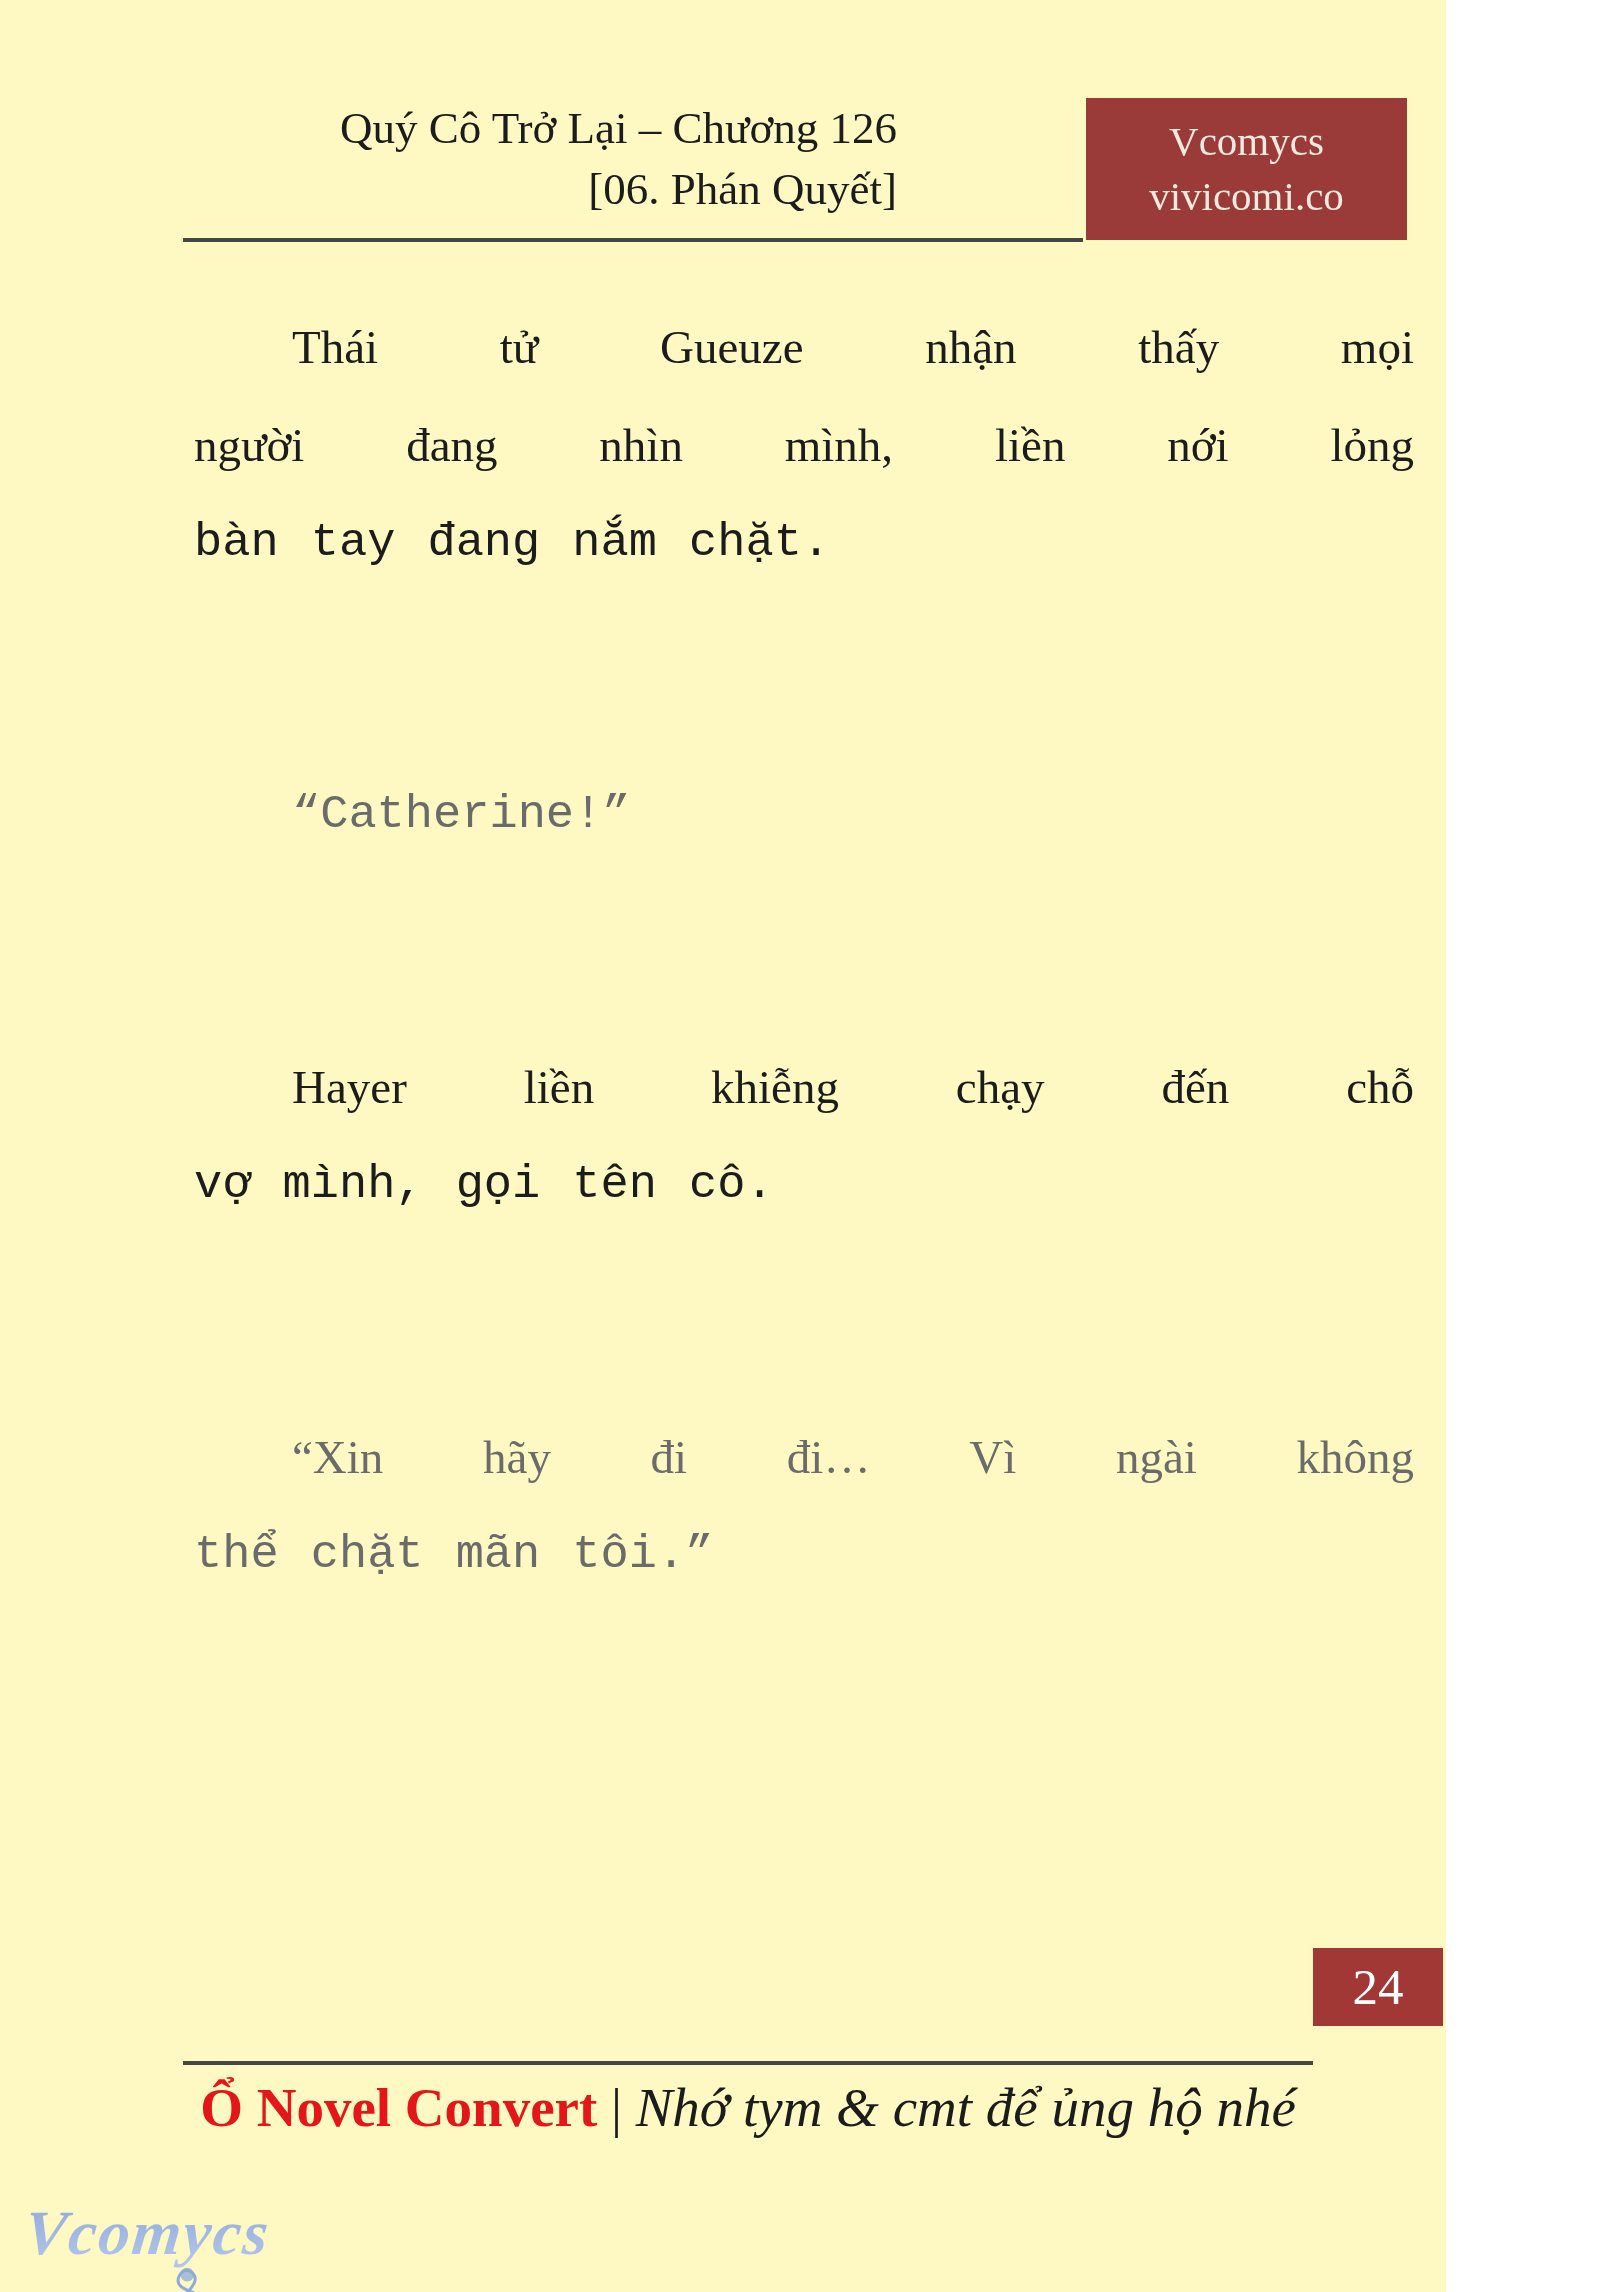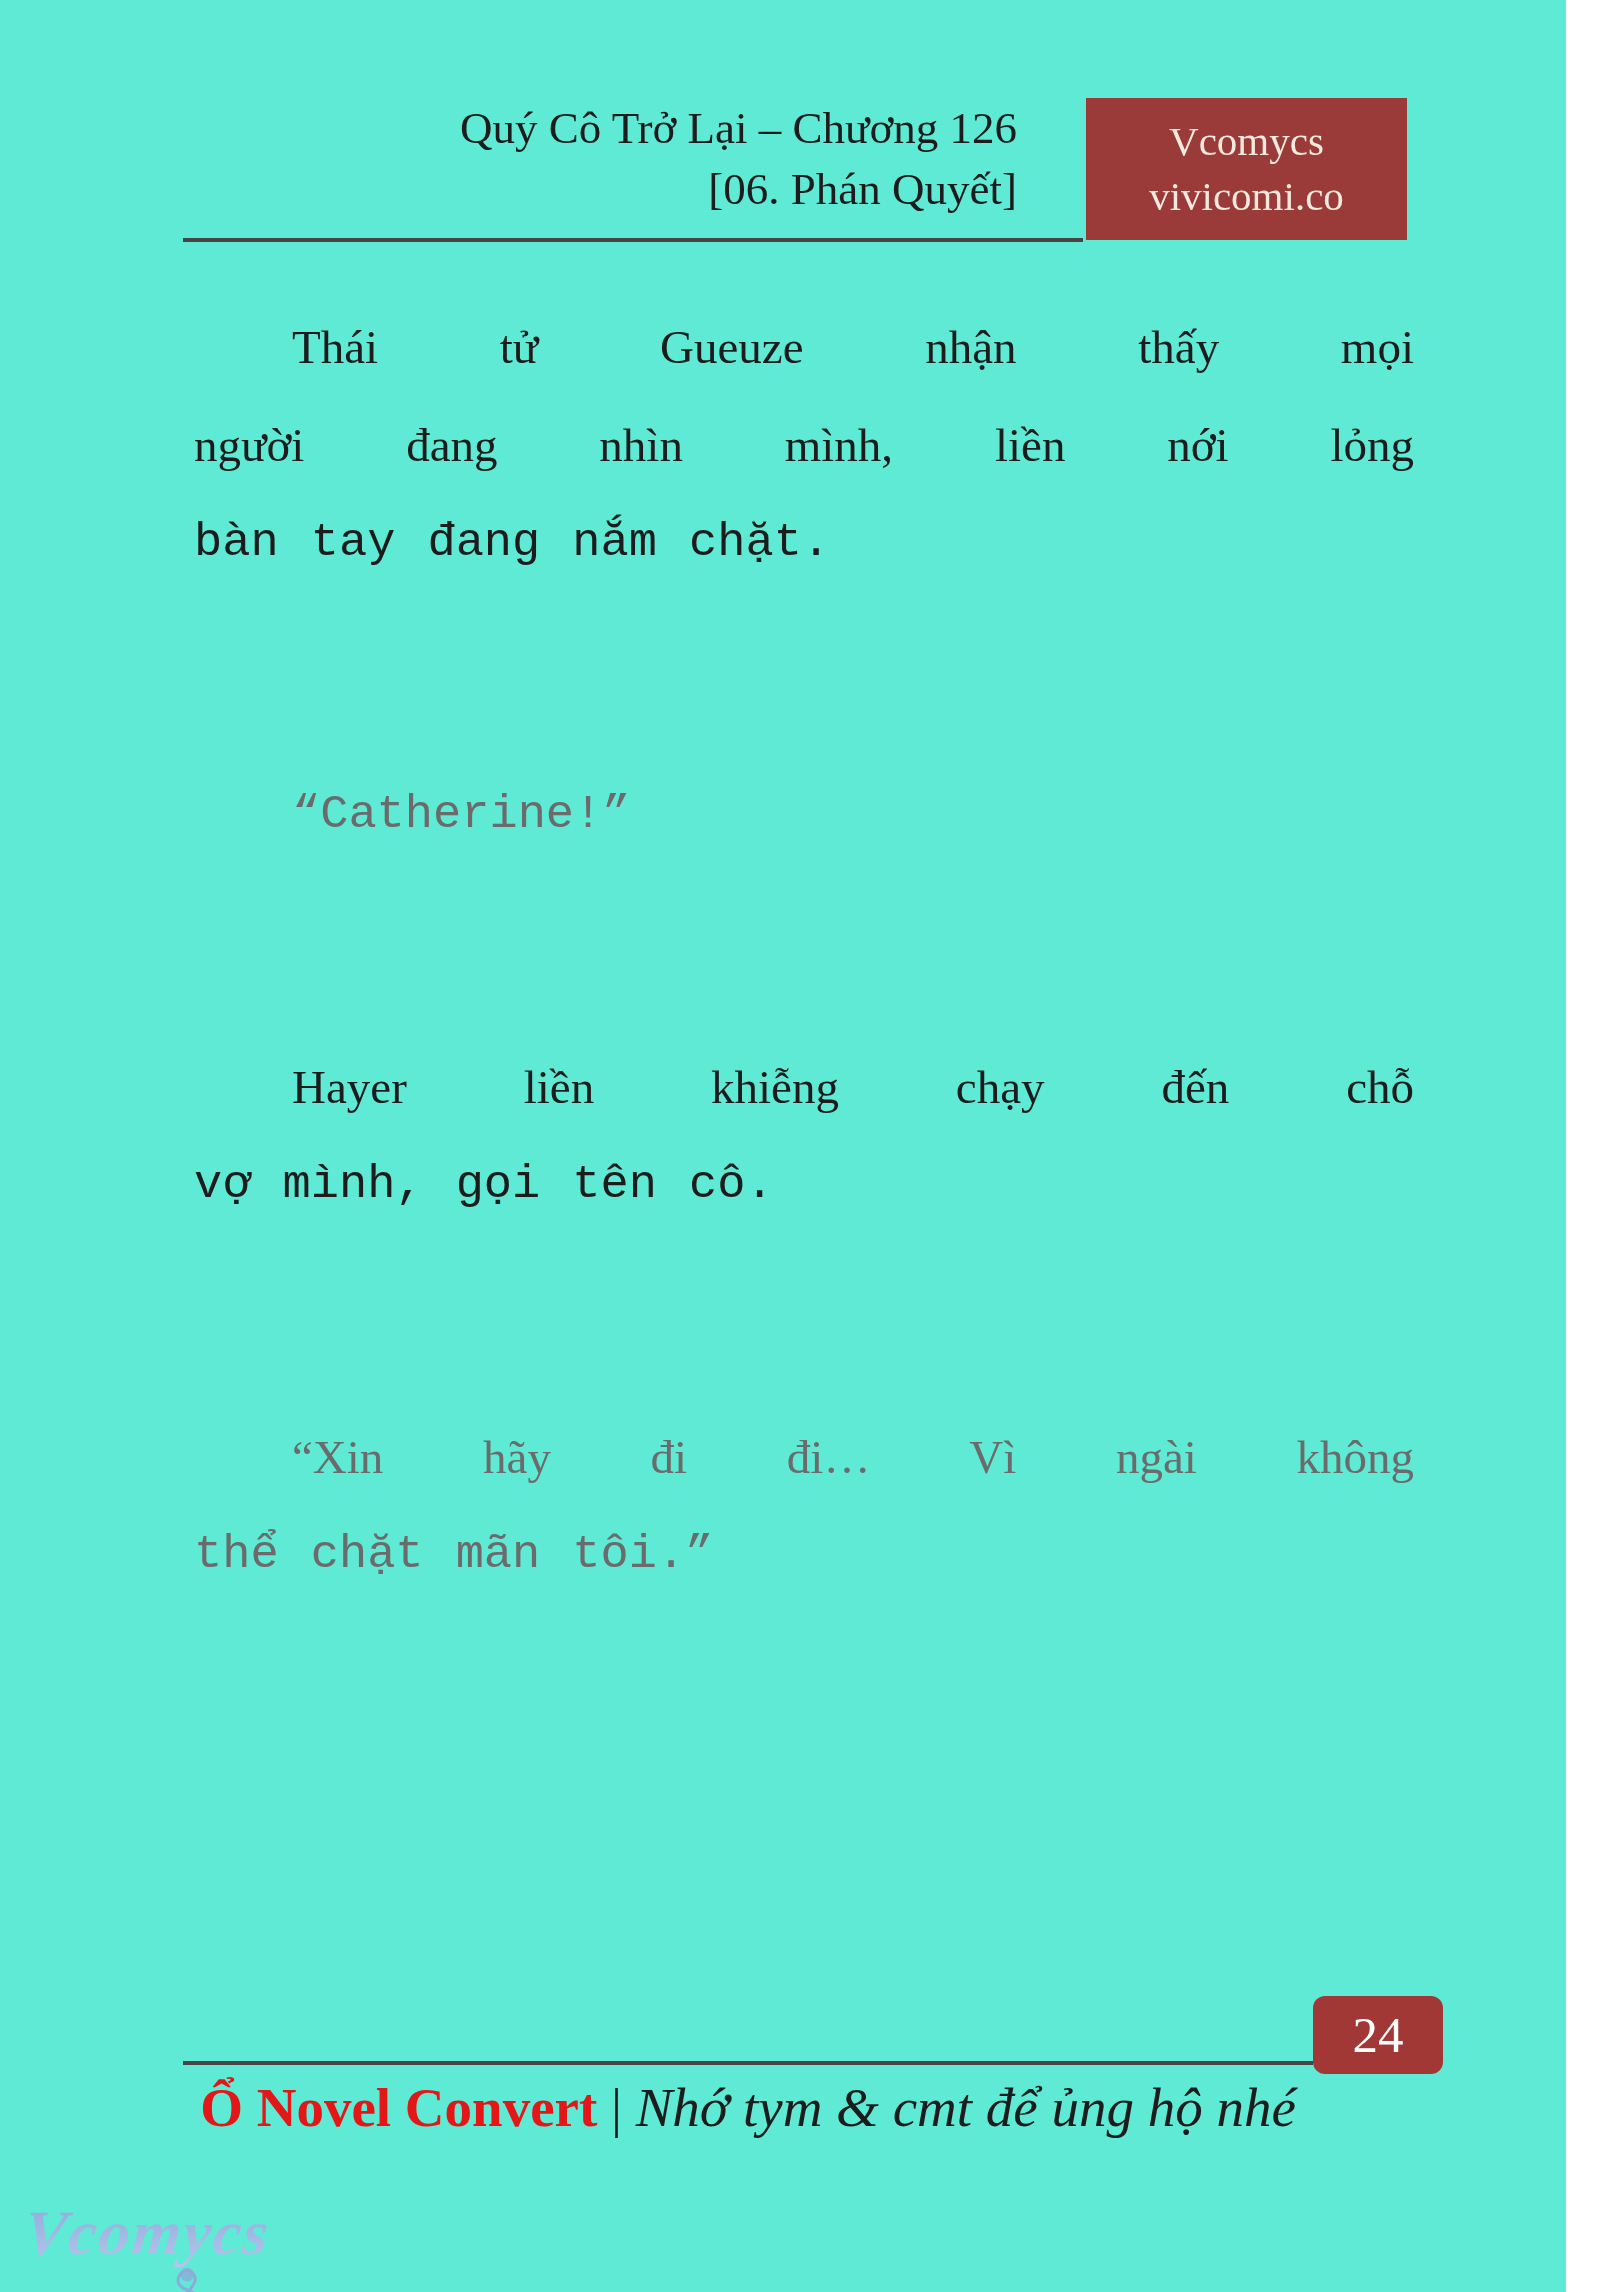--- a/index.html
+++ b/index.html
@@ -2,23 +2,23 @@
 <html style="--accent-box: #9a3b39; --accent-box-text: #f3eadf; --page-number-box: #a23836; --page-number-text: #ffffff; --body-text: #1c1c1c; --dialogue-text: #6b6b6b; --footer-red: #e31717; --rule: #454545; --wm-top: #8ea9da; --wm-bottom: #b7c7ec;"><head>
 <meta charset="utf-8">
 <style>
   html, body {
     margin: 0;
     padding: 0;
     background: #ffffff;
   }
   .page {
     position: relative;
-    width: 1566px;
+    width: 1446px;
     height: 2293px;
-    background: #5eead4;
+    background: #fef9c3;
     overflow: hidden;
     font-family: "Liberation Serif", "DejaVu Serif", serif;
     color: var(--body-text, #1c1c1c);
   }
 
   
   .header-text {
     position: absolute;
     top: 98px;
     right: 549px;
@@ -99,30 +99,29 @@
   }
   .footer-sep {
     color: var(--body-text, #1c1c1c);
     padding: 0 13.7px;
     font-weight: normal;
   }
   .footer-note { color: var(--body-text, #1c1c1c); font-style: italic; }
   .page-number-box {
     position: absolute;
     left: 1313px;
-    top: 1996px;
+    top: 1948px;
     width: 130px;
     height: 78px;
     background: var(--page-number-box, #a23836);
     color: var(--page-number-text, #ffffff);
     display: flex;
     align-items: center;
     justify-content: center;
     font-size: 51px;
-    border-radius: 12px;
   }
 
   
   .watermark {
     position: absolute;
     left: 24.5px;
     top: 2197px;
     color: var(--wm-top, #8ea9da);
   }
   .watermark-text {

